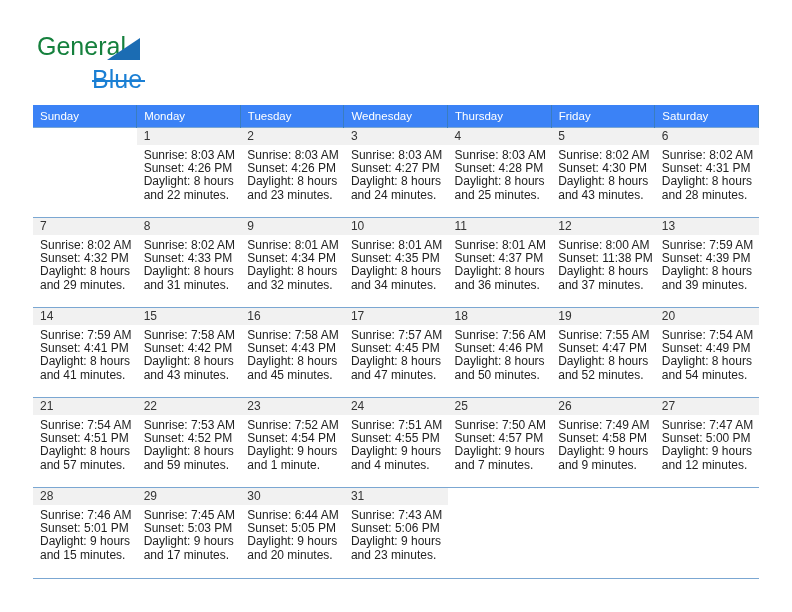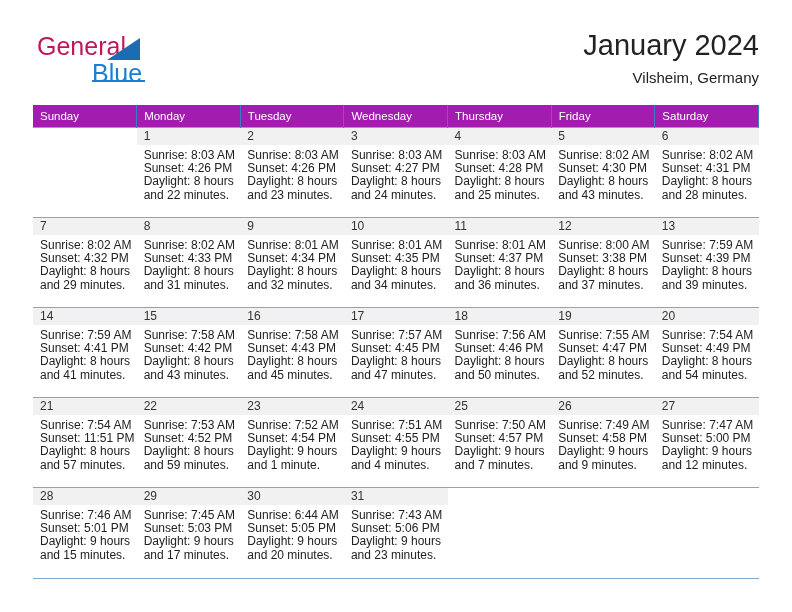--- a/index.html
+++ b/index.html
@@ -36,27 +36,27 @@
     top: 4px;
     width: 200px;
     height: 60px;
   }
   .brand-general {
     position: absolute;
     left: 4px;
     top: 0px;
     font-size: 25px;
     letter-spacing: 0px;
-    color: #be185d;
+    color: #15803d;
     font-family: "Liberation Sans", sans-serif;
   }
   .brand-blue {
     position: absolute;
     left: 59px;
-    top: 27px;
+    top: 33px;
     font-size: 25px;
     color: #1a7fd4;
     font-family: "Liberation Sans", sans-serif;
   }
   .brand-triangle {
     position: absolute;
     left: 74px;
     top: 6px;
     width: 0;
     height: 0;
@@ -95,21 +95,21 @@
   
   .calendar {
     position: absolute;
     left: 33px;
     top: 105px;
     width: 726px;
     border-collapse: collapse;
     table-layout: fixed;
   }
   .calendar th {
-    background: #a21caf;
+    background: #3b82f6;
     color: #ffffff;
     font-size: 11.5px;
     font-weight: normal;
     text-align: left;
     padding: 5px 0 5px 7px;
     height: 19px;
     box-sizing: border-box;
     border-right: 1px solid #3a7dbf;
   }
   .calendar td {
@@ -163,24 +163,20 @@
 
   <div class="header">
 
     <div class="brand">
       <span class="brand-general">General</span>
       <span class="brand-triangle"></span>
       <span class="brand-blue">Blue</span>
       <span class="brand-underline"></span>
     </div>
 
-    <div class="title-block">
-      <div class="cal-title">January 2024</div>
-      <div class="cal-subtitle">Vilsheim, Germany</div>
-    </div>
 
   </div>
 
   <table class="calendar">
     <thead>
       <tr id="weekday-row">
           <th>Sunday</th>
           <th>Monday</th>
           <th>Tuesday</th>
           <th>Wednesday</th>
@@ -292,21 +288,21 @@
               <div>Sunrise: 8:01 AM</div>
               <div>Sunset: 4:37 PM</div>
               <div>Daylight: 8 hours</div>
               <div>and 36 minutes.</div>
             </div>
           </td>
           <td class="day">
             <div class="daynum-bar">12</div>
             <div class="cell-lines">
               <div>Sunrise: 8:00 AM</div>
-              <div>Sunset: 3:38 PM</div>
+              <div>Sunset: 11:38 PM</div>
               <div>Daylight: 8 hours</div>
               <div>and 37 minutes.</div>
             </div>
           </td>
           <td class="day">
             <div class="daynum-bar">13</div>
             <div class="cell-lines">
               <div>Sunrise: 7:59 AM</div>
               <div>Sunset: 4:39 PM</div>
               <div>Daylight: 8 hours</div>
@@ -377,21 +373,21 @@
               <div>Daylight: 8 hours</div>
               <div>and 54 minutes.</div>
             </div>
           </td>
         </tr>
         <tr class="week-row">
           <td class="day">
             <div class="daynum-bar">21</div>
             <div class="cell-lines">
               <div>Sunrise: 7:54 AM</div>
-              <div>Sunset: 11:51 PM</div>
+              <div>Sunset: 4:51 PM</div>
               <div>Daylight: 8 hours</div>
               <div>and 57 minutes.</div>
             </div>
           </td>
           <td class="day">
             <div class="daynum-bar">22</div>
             <div class="cell-lines">
               <div>Sunrise: 7:53 AM</div>
               <div>Sunset: 4:52 PM</div>
               <div>Daylight: 8 hours</div>

